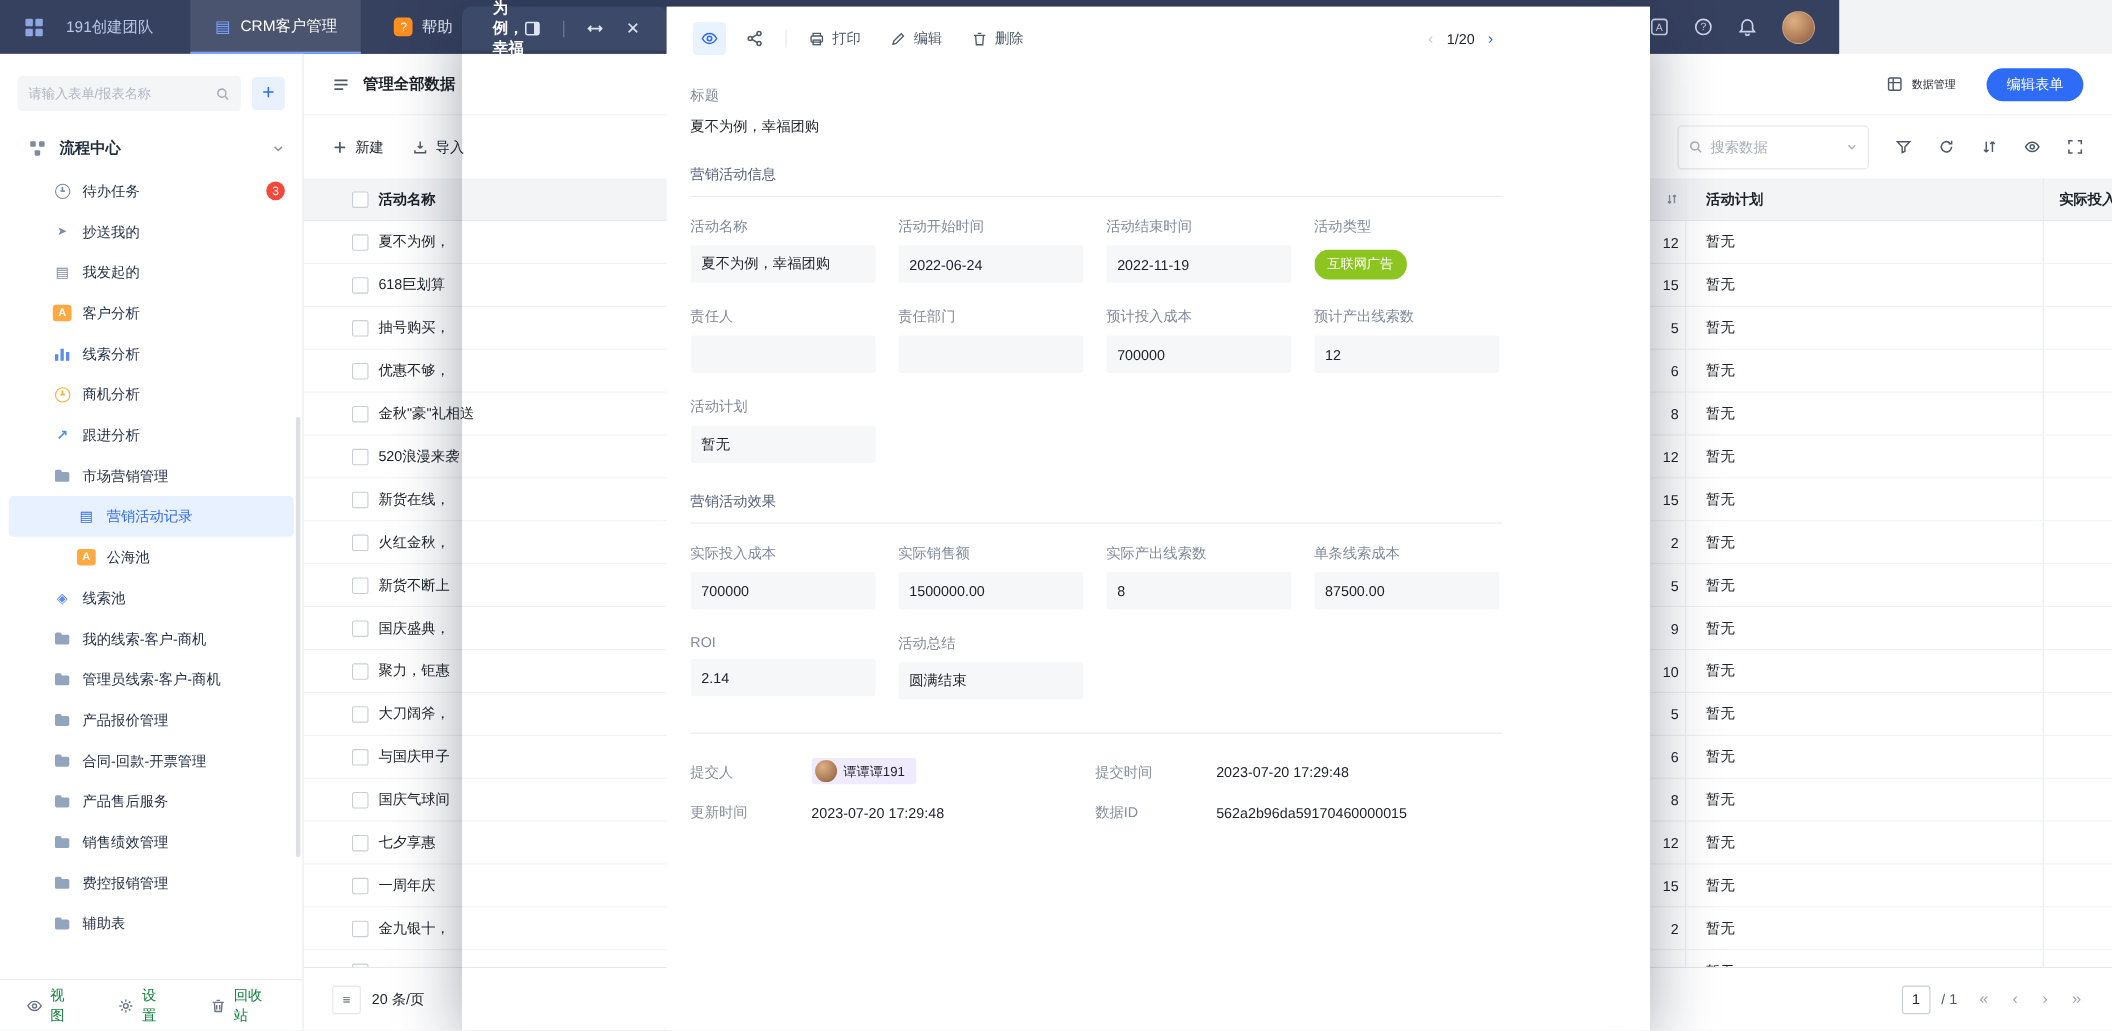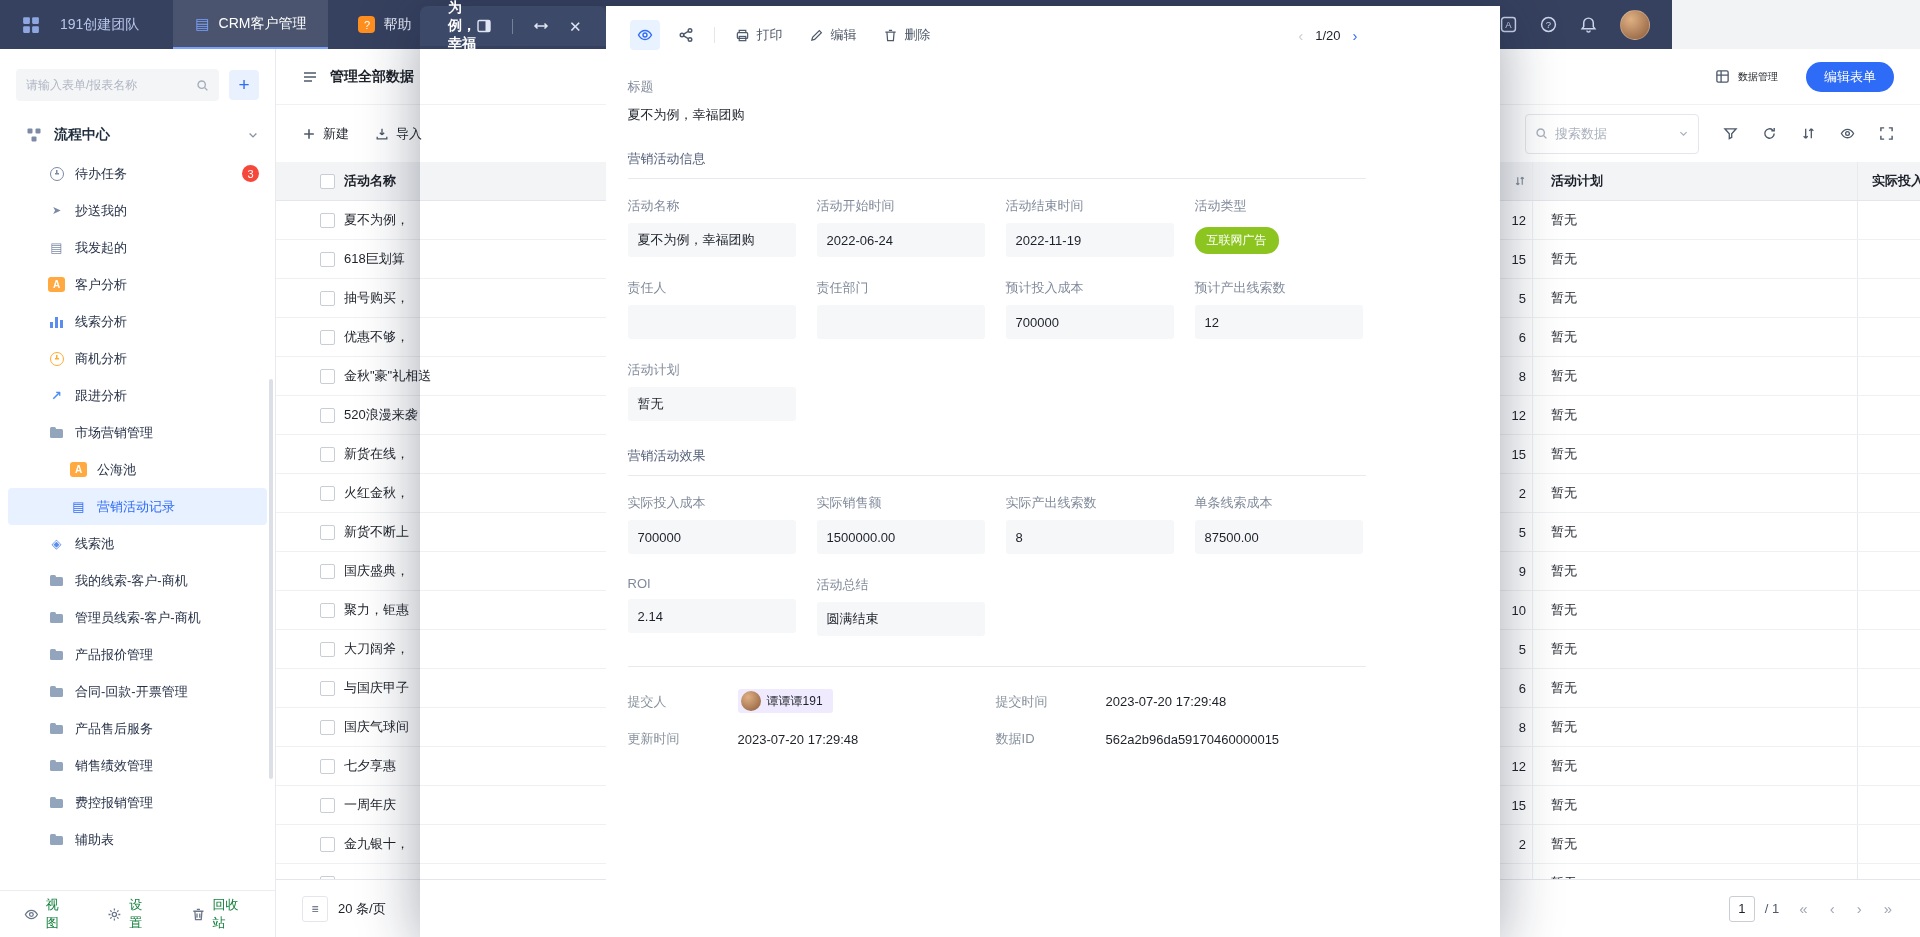--- a/index.html
+++ b/index.html
@@ -268,29 +268,29 @@
           <span class="si-label">跟进分析</span>
 
         </div>
 
         <div class="side-item" data-indent="1">
           <span class="si-icon" data-icon="folder"></span>
           <span class="si-label">市场营销管理</span>
 
         </div>
 
+        <div class="side-item" data-indent="2" data-selected="1">
+          <span class="si-icon" data-icon="form"></span>
+          <span class="si-label">营销活动记录</span>
+
+        </div>
+
         <div class="side-item" data-indent="2">
           <span class="si-icon" data-icon="form-a"></span>
           <span class="si-label">公海池</span>
-
-        </div>
-
-        <div class="side-item" data-indent="2" data-selected="1">
-          <span class="si-icon" data-icon="form"></span>
-          <span class="si-label">营销活动记录</span>
 
         </div>
 
         <div class="side-item" data-indent="1">
           <span class="si-icon" data-icon="pool"></span>
           <span class="si-label">线索池</span>
 
         </div>
 
         <div class="side-item" data-indent="1">

